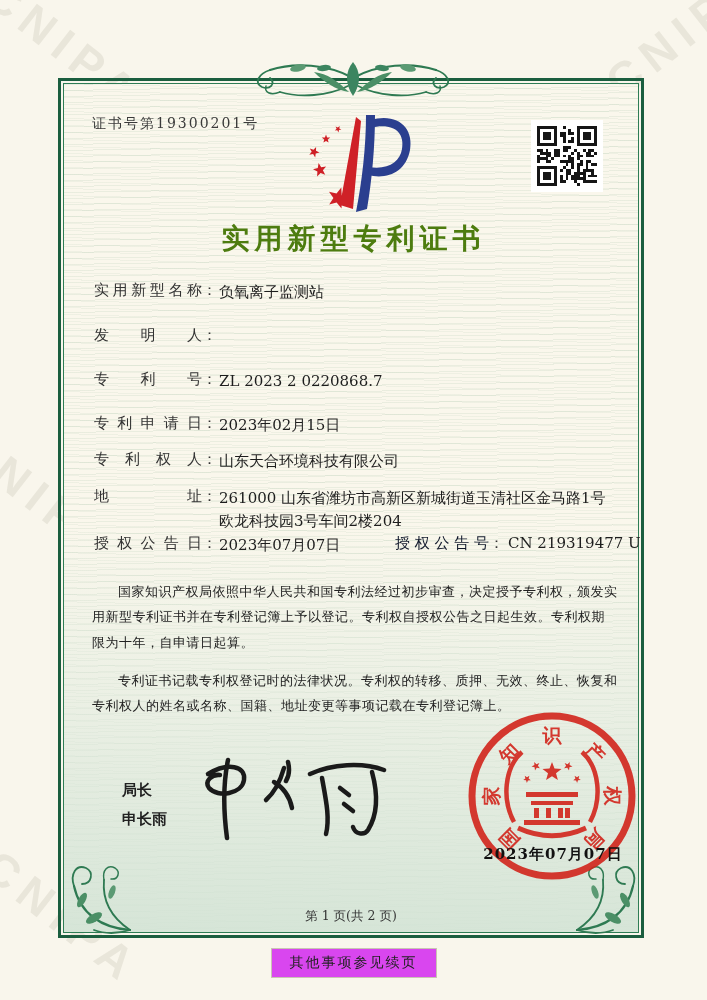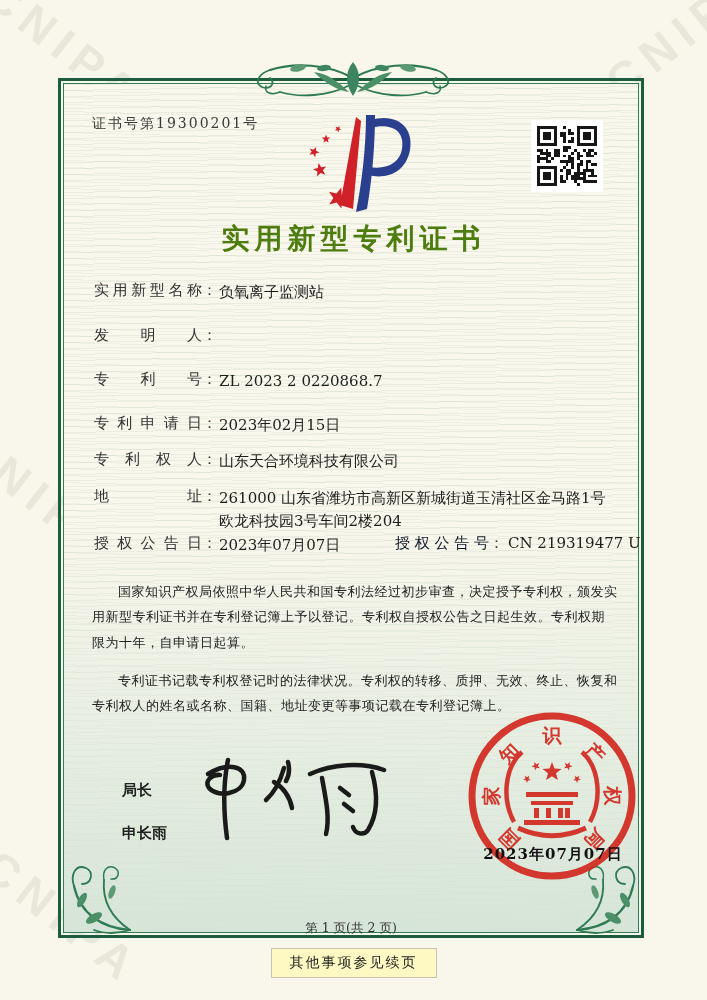--- a/index.html
+++ b/index.html
@@ -49,34 +49,34 @@
   .fvalue{flex:1 1 auto; color:#1d1d1d; line-height:1.55;}
   .flabel2{flex:0 0 auto; display:inline-block; width:94px; text-align:justify; text-align-last:justify; color:#0f172a; margin-left:26px;}
   .fvalue2{flex:0 0 auto; color:#1d1d1d; margin-left:2px;}
   .v-date{flex:0 0 150px;}
   
   .paras{position:absolute; left:92px; top:571px; width:526px; z-index:2;}
   .paras p{margin:8px 0 13px 0; font-size:13px; line-height:1.95; letter-spacing:0.5px; text-indent:2em; color:#222;}
   
   .signer{position:absolute; left:122px; top:782px; z-index:2; font-family:"Liberation Sans",sans-serif;}
   .signer div{font-size:15px; font-weight:600; color:#222; line-height:1;}
-  .signer .name{margin-top:28px;}
+  .signer .name{margin-top:14px;}
   .sig-hand{position:absolute; left:190px; top:746px; z-index:3;}
   
   .seal{position:absolute; left:458px; top:702px; z-index:3; opacity:0.9;}
   .seal text{fill:#d2251c; font-size:19px; font-weight:700; text-anchor:middle; font-family:"DejaVu Serif","Liberation Serif",serif;}
   .seal-date{
     position:absolute; left:468px; top:845px; width:170px; text-align:center;
     font-size:15px; font-weight:600; letter-spacing:1px; color:#111; z-index:5;
   }
   
-  .page-no{position:absolute; left:58px; top:908px; width:586px; text-align:center; font-size:12.5px; color:#333; z-index:2;margin-top:12px;}
+  .page-no{position:absolute; left:58px; top:908px; width:586px; text-align:center; font-size:12.5px; color:#333; z-index:2;}
   .note-box{
     position:absolute; left:50%; transform:translateX(-50%); top:948px;
-    padding:5px 18px; border:1px solid #c9c4b2; background:#fef9c3;
+    padding:5px 18px; border:1px solid #c9c4b2; background:#d946ef;
     font-size:14px; letter-spacing:2px; color:#222; z-index:2; white-space:nowrap;
   }
 </style>
 </head>
 <body>
 
 <div class="page">
 
   <span class="wm" style="left:-28px;top:18px;transform:rotate(38deg);">CNIPA</span>
   <span class="wm" style="left:592px;top:4px;transform:rotate(-38deg);">CNIPA</span>

